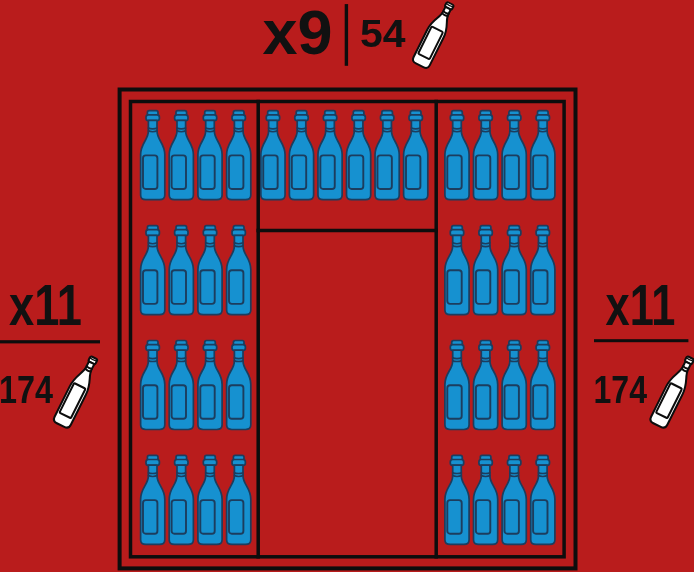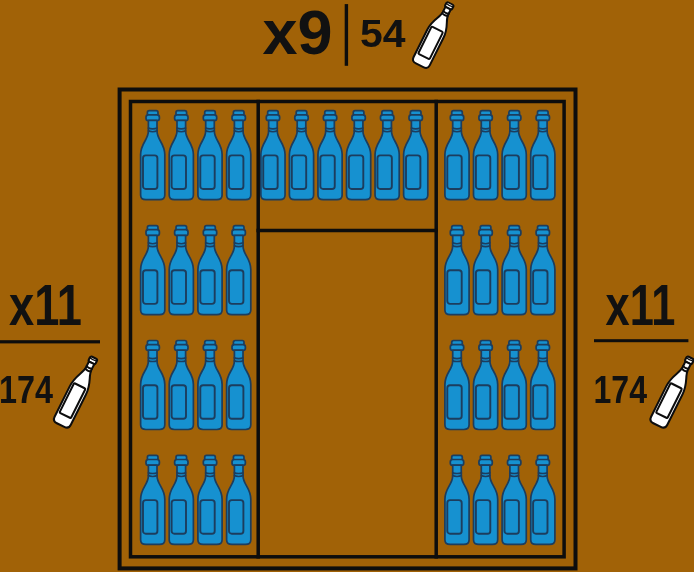--- a/index.html
+++ b/index.html
@@ -1,16 +1,16 @@
 <!DOCTYPE html>
 <html><head>
 <meta charset="utf-8">
 <style>
   html,body{margin:0;padding:0;background:#ffffff;}
-  #stage{position:relative;width:694px;height:572px;background:#a16207;overflow:hidden;}
+  #stage{position:relative;width:694px;height:572px;background:#b91c1c;overflow:hidden;}
   svg text{font-family:"Liberation Sans",sans-serif;font-weight:bold;fill:#111111;}
 </style>
 </head>
 <body>
 <div id="stage">
 <svg width="694" height="572" viewBox="0 0 694 572" xmlns="http://www.w3.org/2000/svg">
 <defs>
 <g id="bbot">
   <rect x="7.7" y="0.9" width="10.6" height="4.9" rx="1.8" fill="#1691D0" stroke="#1C3D5E" stroke-width="1.7"></rect>
   <rect x="6.3" y="5.0" width="13.4" height="5.9" rx="2.4" fill="#1691D0" stroke="#1C3D5E" stroke-width="1.7"></rect>

